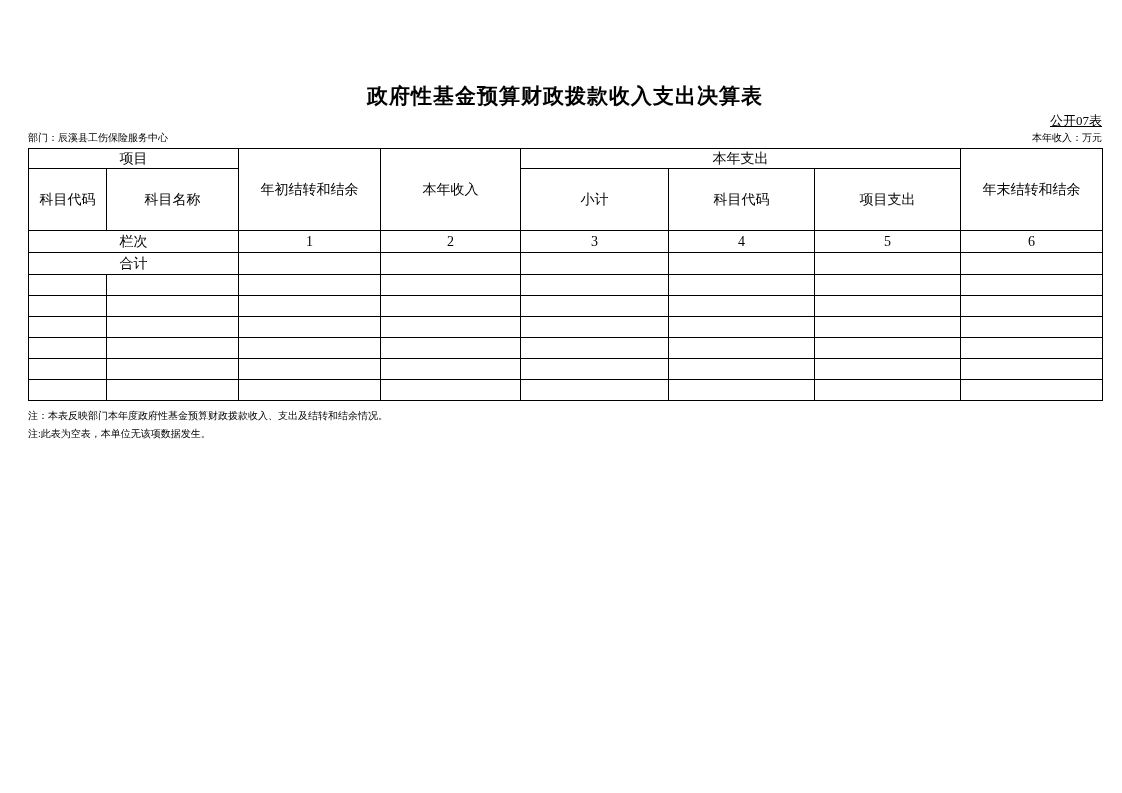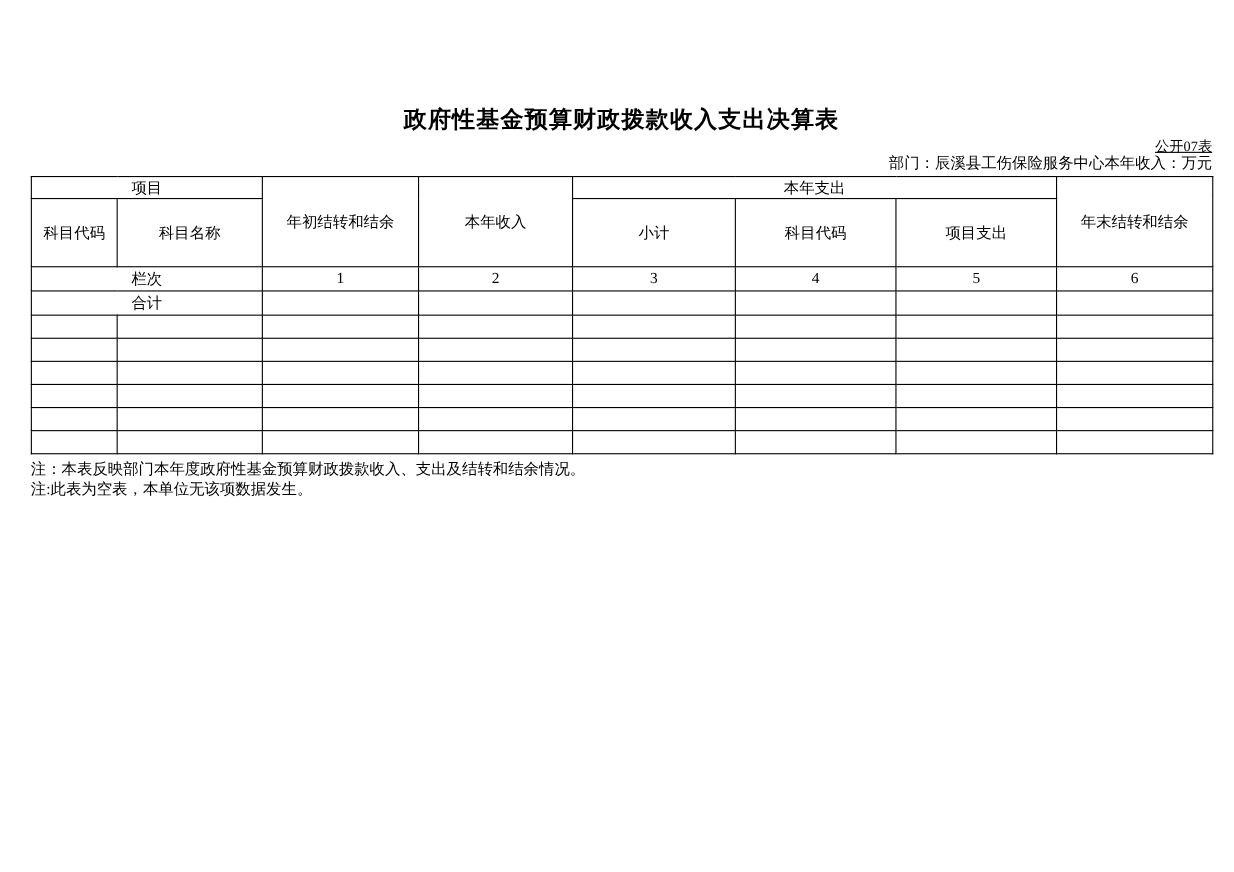--- a/index.html
+++ b/index.html
@@ -7,43 +7,43 @@
     padding: 0;
     background: #ffffff;
     width: 1122px;
     height: 793px;
     overflow: hidden;
     font-family: "Liberation Serif", "DejaVu Serif", serif;
     color: #000000;
   }
   .sheet {
     width: 1074px;
-    margin: 12px 0 0 28px;
+    margin: 0 0 0 28px;
     padding-top: 84px;
   }
   .title {
     font-size: 21px;
     font-weight: bold;
     text-align: center;
     line-height: 25px;
     letter-spacing: 1px;
     white-space: nowrap;
   }
   .form-code-line {
     text-align: right;
     font-size: 13px;
     line-height: 16px;
     margin-top: 4px;
     text-decoration: underline;
   }
   .meta-row {
     display: flex;
-    justify-content: flex-end;
+    justify-content: space-between;
     align-items: flex-end;
-    font-size: 14px;
+    font-size: 10px;
     line-height: 17px;
     margin-top: 0;
   }
   table.fin-table {
     border-collapse: collapse;
     table-layout: fixed;
     width: 1074px;
     margin-top: 2px;
   }
   table.fin-table td {
@@ -55,21 +55,21 @@
     padding: 0;
     overflow: hidden;
     white-space: nowrap;
   }
   tr.rh1   { height: 20px; }
   tr.rh2   { height: 62px; }
   tr.r-idx { height: 22px; }
   tr.r-tot { height: 22px; }
   tr.r-empty { height: 21px; }
   .notes {
-    font-size: 14px;
+    font-size: 10px;
     line-height: 18px;
     margin-top: 6px;
   }
   .note-line { white-space: nowrap; }
 </style>
 </head>
 <body>
 
 <div class="sheet">
 

